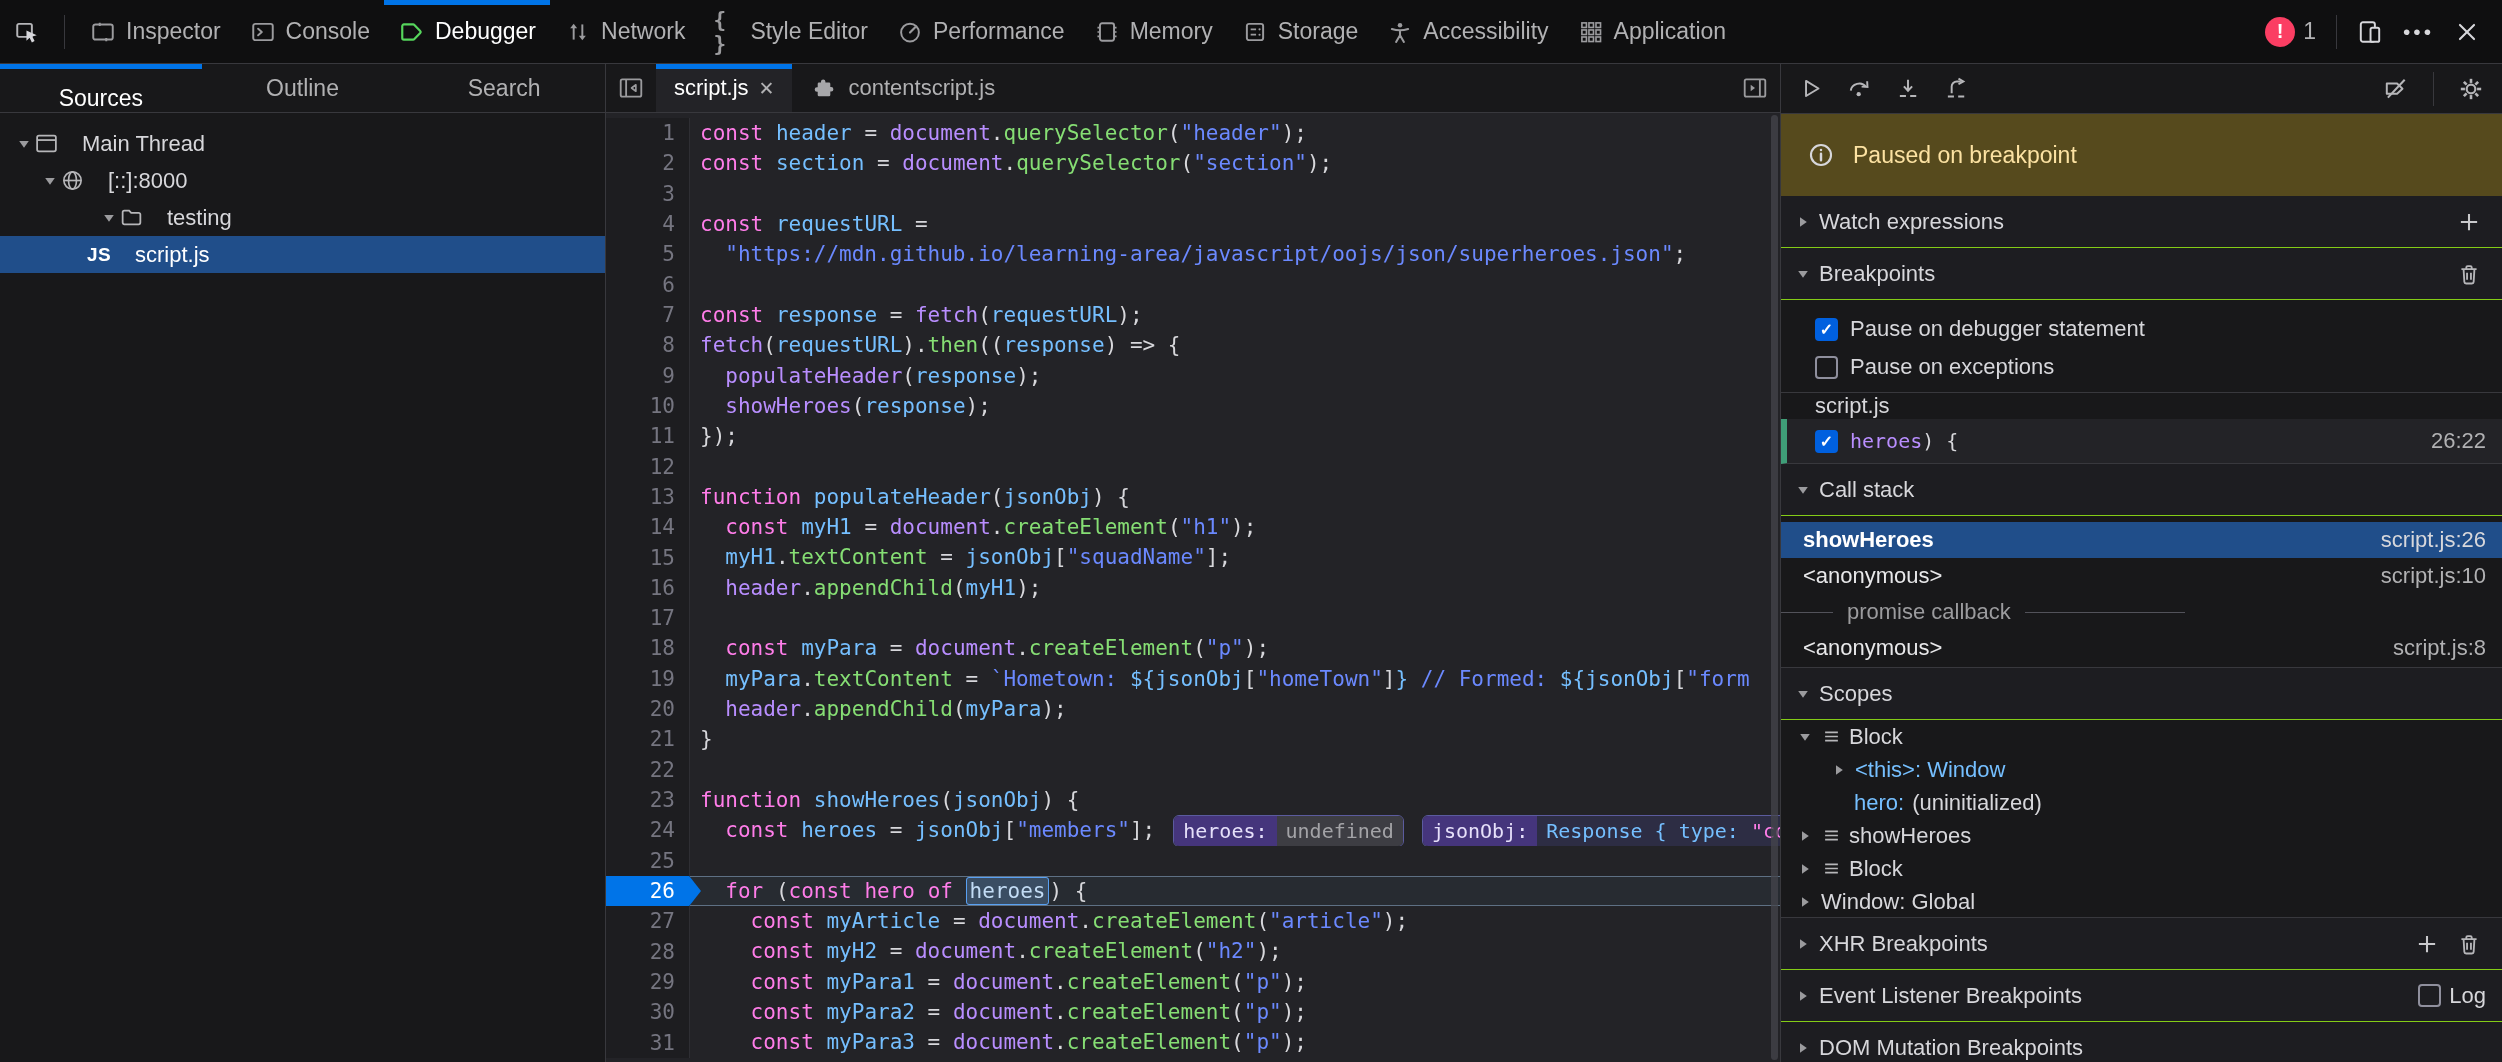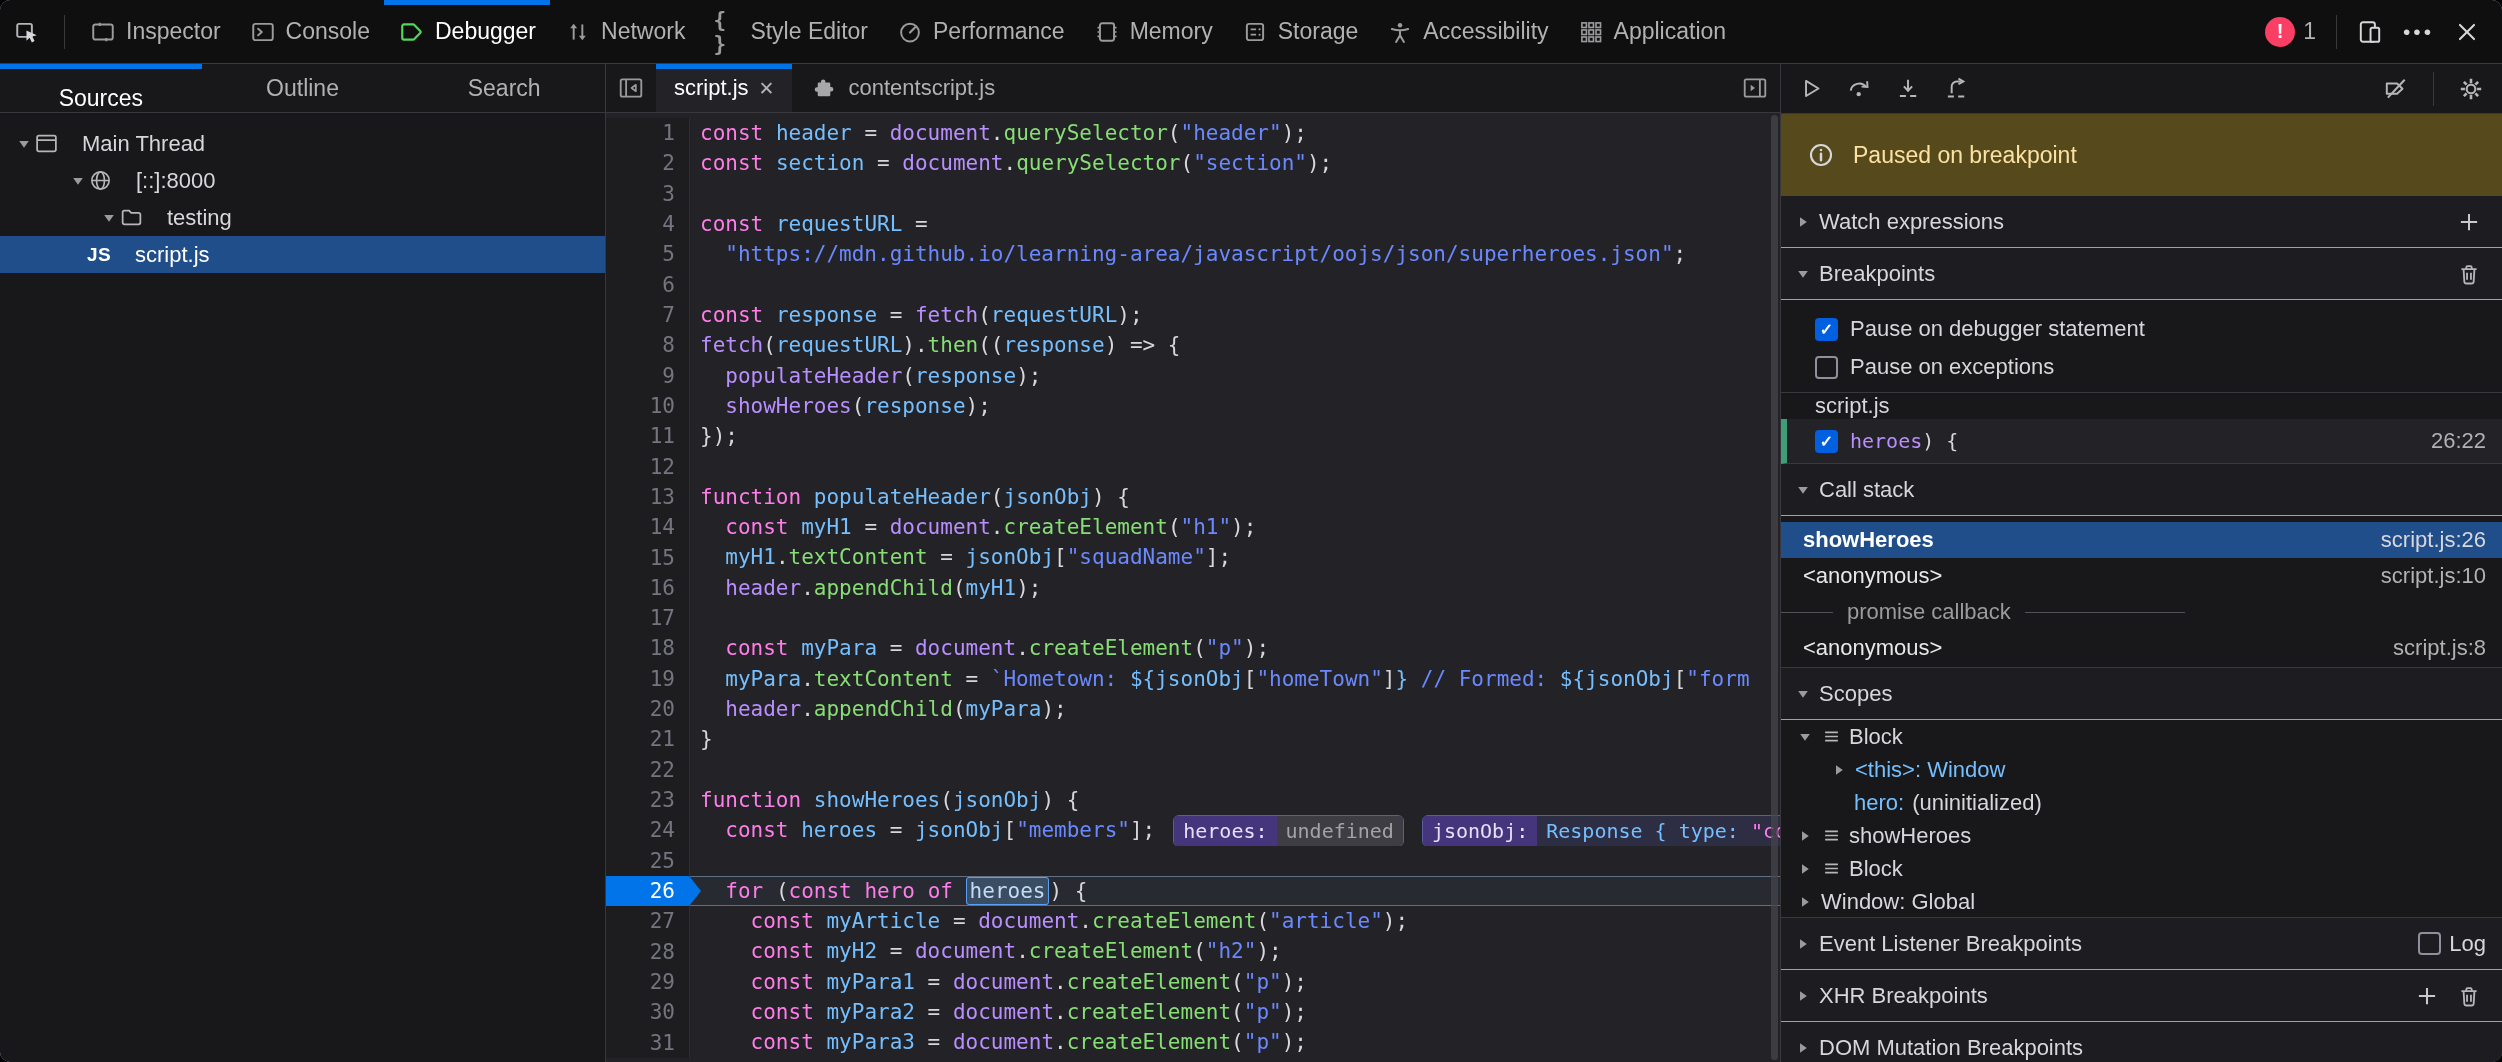--- a/index.html
+++ b/index.html
@@ -1,21 +1,21 @@
 <!DOCTYPE html>
 <html><head>
 <meta charset="utf-8">
 <style>
   * { margin:0; padding:0; box-sizing:border-box; }
   html,body { background:#000; }
   #app{
     position:relative; width:2502px; height:1062px; overflow:hidden;
     background:#c4b5fd; color:#d7d7db;
     font-family:"Liberation Sans", sans-serif; font-size:22px;
-    display:grid; grid-template-rows:64px 998px; grid-template-columns:606px 1174px 722px;border-radius:10px;
+    display:grid; grid-template-rows:64px 998px; grid-template-columns:606px 1174px 722px;
   }
   .vsep{width:1px; height:34px; background:#38383d; margin:0 10px;}
   .icon{display:inline-flex; align-items:center; justify-content:center; width:28px; height:28px; flex:0 0 auto;}
   .icon svg{display:block;}
   .caret{display:inline-flex; width:16px; justify-content:center; flex:0 0 auto;}
 
   
   #main-toolbar{
     grid-column:1 / 4; background:#0f0f10; border-bottom:1px solid #38383d;
     display:flex; align-items:stretch; font-size:23px;
@@ -274,21 +274,21 @@
             </svg>
           </span>
           <span class="icon">
             <svg width="25" height="25" viewBox="0 0 24 24" fill="none">
               <rect x="3" y="4.5" width="18" height="15" rx="1.8" stroke="#b6b6b9" stroke-width="1.7"></rect>
               <line x1="3" y1="8.7" x2="21" y2="8.7" stroke="#b6b6b9" stroke-width="1.7"></line>
             </svg>
           </span>
           <span class="lbl">Main Thread</span>
         </div>
-        <div class="tree-row" style="padding-left: 70px; align-items: center;">
+        <div class="tree-row" style="padding-left: 42px; align-items: center;">
           <span class="caret">
             <svg width="14" height="14" viewBox="0 0 14 14">
               <path d="M2.2 4 h9.6 L7 10.8 Z" fill="#9b9b9e"></path>
             </svg>
           </span>
           <span class="icon">
             <svg width="25" height="25" viewBox="0 0 24 24" fill="none">
               <circle cx="12" cy="12" r="8.3" stroke="#b6b6b9" stroke-width="1.6"></circle>
               <ellipse cx="12" cy="12" rx="3.8" ry="8.3" stroke="#b6b6b9" stroke-width="1.6"></ellipse>
               <path d="M3.7 12 h16.6" stroke="#b6b6b9" stroke-width="1.6"></path>
@@ -744,50 +744,50 @@
           <span class="caret">
             <svg width="14" height="14" viewBox="0 0 14 14">
               <path d="M4 2.2 v9.6 L10.8 7 Z" fill="#9b9b9e"></path>
             </svg>
           </span>
           <span class="sc-w">Window: Global</span>
         </div>
       </div>
 
     <div class="acc">
+      <span class="caret" id="xhr-caret">
+          <svg width="14" height="14" viewBox="0 0 14 14">
+            <path d="M4 2.2 v9.6 L10.8 7 Z" fill="#9b9b9e"></path>
+          </svg>
+        </span>
+      <span class="title">XHR Breakpoints</span>
+      <button class="acc-btn" id="xhr-add-btn">
+          <svg width="26" height="26" viewBox="0 0 24 24" fill="none">
+            <path d="M12 4.5 v15 M4.5 12 h15" stroke="#c9c9cc" stroke-width="1.9"></path>
+          </svg>
+        </button>
+      <button class="acc-btn" id="xhr-trash-btn">
+          <svg width="26" height="26" viewBox="0 0 24 24" fill="none">
+            <path d="M5 7.5 h14 M9.5 7.5 V6 a1.2 1.2 0 0 1 1.2 -1.2 h2.6 A1.2 1.2 0 0 1 14.5 6 v1.5 M7 7.5 l.7 11.8 a1.6 1.6 0 0 0 1.6 1.5 h5.4 a1.6 1.6 0 0 0 1.6 -1.5 L17 7.5" stroke="#b6b6b9" stroke-width="1.7"></path>
+            <path d="M10.2 10.8 v6.4 M13.8 10.8 v6.4" stroke="#b6b6b9" stroke-width="1.7"></path>
+          </svg>
+        </button>
+    </div>
+
+    <div class="acc">
       <span class="caret" id="ev-caret">
           <svg width="14" height="14" viewBox="0 0 14 14">
             <path d="M4 2.2 v9.6 L10.8 7 Z" fill="#9b9b9e"></path>
           </svg>
         </span>
       <span class="title">Event Listener Breakpoints</span>
       <span class="cb off"></span>
       <span>Log</span>
     </div>
 
-    <div class="acc">
-      <span class="caret" id="xhr-caret">
-          <svg width="14" height="14" viewBox="0 0 14 14">
-            <path d="M4 2.2 v9.6 L10.8 7 Z" fill="#9b9b9e"></path>
-          </svg>
-        </span>
-      <span class="title">XHR Breakpoints</span>
-      <button class="acc-btn" id="xhr-add-btn">
-          <svg width="26" height="26" viewBox="0 0 24 24" fill="none">
-            <path d="M12 4.5 v15 M4.5 12 h15" stroke="#c9c9cc" stroke-width="1.9"></path>
-          </svg>
-        </button>
-      <button class="acc-btn" id="xhr-trash-btn">
-          <svg width="26" height="26" viewBox="0 0 24 24" fill="none">
-            <path d="M5 7.5 h14 M9.5 7.5 V6 a1.2 1.2 0 0 1 1.2 -1.2 h2.6 A1.2 1.2 0 0 1 14.5 6 v1.5 M7 7.5 l.7 11.8 a1.6 1.6 0 0 0 1.6 1.5 h5.4 a1.6 1.6 0 0 0 1.6 -1.5 L17 7.5" stroke="#b6b6b9" stroke-width="1.7"></path>
-            <path d="M10.2 10.8 v6.4 M13.8 10.8 v6.4" stroke="#b6b6b9" stroke-width="1.7"></path>
-          </svg>
-        </button>
-    </div>
-
     <div class="acc clipped-acc">
       <span class="caret" id="dom-caret">
           <svg width="14" height="14" viewBox="0 0 14 14">
             <path d="M4 2.2 v9.6 L10.8 7 Z" fill="#9b9b9e"></path>
           </svg>
         </span>
       <span class="title">DOM Mutation Breakpoints</span>
     </div>
   </aside>
 </div>

